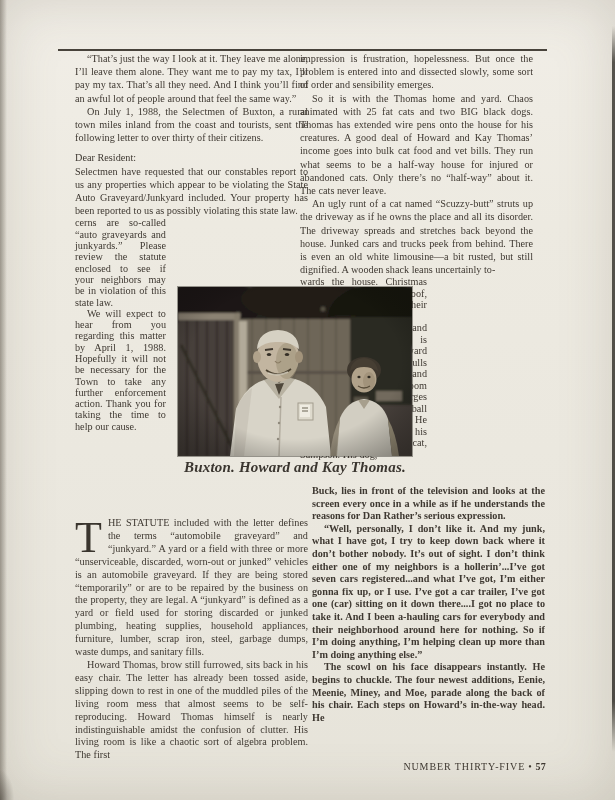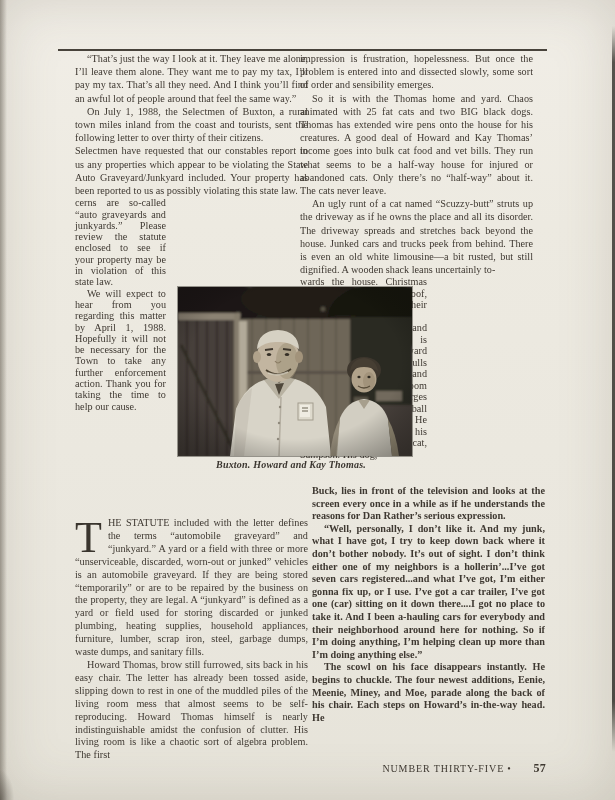--- a/index.html
+++ b/index.html
@@ -26,40 +26,41 @@
   #col-left-b{left:75px;top:517px;line-height:12.9px;}
   #col-right-a{left:300px;top:52px;}
   #col-right-b{left:312px;top:485px;line-height:12.6px;font-weight:bold;}
   .salutation{margin-top:7px !important;text-indent:0 !important;}
   .narrow{width:91px;line-height:11.3px;}
   .narrow-right{width:127px;margin-left:106px;line-height:11.5px;}
   .dropcap{float:left;font-size:44px;line-height:35px;padding:3px 6px 0 0;color:#3a352e;}
 
   .photo-wrap{position:absolute;left:178px;top:287px;width:234px;height:169px;
     outline:1px solid rgba(45,42,36,.45);background:#55504a;}
-  .caption{position:absolute;left:164px;top:459px;width:254px;text-align:center;
-    font-style:italic;font-weight:bold;font-size:10px;letter-spacing:.2px;color:#3a352f;}
+  .caption{position:absolute;left:184px;top:459px;width:254px;text-align:left;
+    font-style:italic;font-weight:bold;font-size:15px;letter-spacing:.2px;color:#3a352f;}
 
   .footer{position:absolute;left:312px;top:761px;width:234px;text-align:right;
     font-size:10px;letter-spacing:.9px;color:#3e3831;}
-  .footer .pgnum{font-weight:bold;font-size:12px;letter-spacing:.2px;margin-left:19px;}
+  .footer .pgnum{font-weight:bold;font-size:10px;letter-spacing:.2px;}
   .footer .sep{padding:0 3px;}
 </style>
 </head>
 <body>
 
 <div class="page">
 
   <div class="rule"></div>
 
   <div class="col" id="col-left-a">
     <p>“That’s just the way I look at it. They leave me alone, I’ll leave them alone. They want me to pay my tax, I’ll pay my tax. That’s all they need. And I think you’ll find an awful lot of people around that feel the same way.”</p>
     <p>On July 1, 1988, the Selectmen of Buxton, a rural town miles inland from the coast and tourists, sent the following letter to over thirty of their citizens.</p>
+    <p class="salutation">Dear Resident:</p>
     <p class="noindent">Selectmen have requested that our constables report to us any properties which appear to be violating the State Auto Graveyard/Junkyard included. Your property has been reported to us as possibly violating this state law.</p>
-    <p class="noindent narrow">cerns are so-called “auto graveyards and junkyards.” Please review the statute enclosed to see if your property may be in violation of this state law.</p>
+    <p class="noindent narrow">cerns are so-called “auto graveyards and junkyards.” Please review the statute enclosed to see if your neighbors may be in violation of this state law.</p>
     <p class="narrow">We will expect to hear from you regarding this matter by April 1, 1988. Hopefully it will not be necessary for the Town to take any further enforcement action. Thank you for taking the time to help our cause.</p>
   </div>
 
   <div class="col" id="col-left-b">
     <p class="noindent"><span class="dropcap">T</span><span>HE STATUTE included with the letter defines the terms “automobile graveyard” and “junkyard.” A yard or a field with three or more “unserviceable, discarded, worn-out or junked” vehicles is an automobile graveyard. If they are being stored “temporarily” or are to be repaired by the business on the property, they are legal. A “junkyard” is defined as a yard or field used for storing discarded or junked plumbing, heating supplies, household appliances, furniture, lumber, scrap iron, steel, garbage dumps, waste dumps, and sanitary fills.</span></p>
     <p>Howard Thomas, brow still furrowed, sits back in his easy chair. The letter has already been tossed aside, slipping down to rest in one of the muddled piles of the living room mess that almost seems to be self-reproducing. Howard Thomas himself is nearly indistinguishable amidst the confusion of clutter. His living room is like a chaotic sort of algebra problem. The first</p>
   </div>
 
   <div class="col" id="col-right-a">
     <p class="noindent">impression is frustration, hopelessness. But once the problem is entered into and dissected slowly, some sort of order and sensibility emerges.</p>

